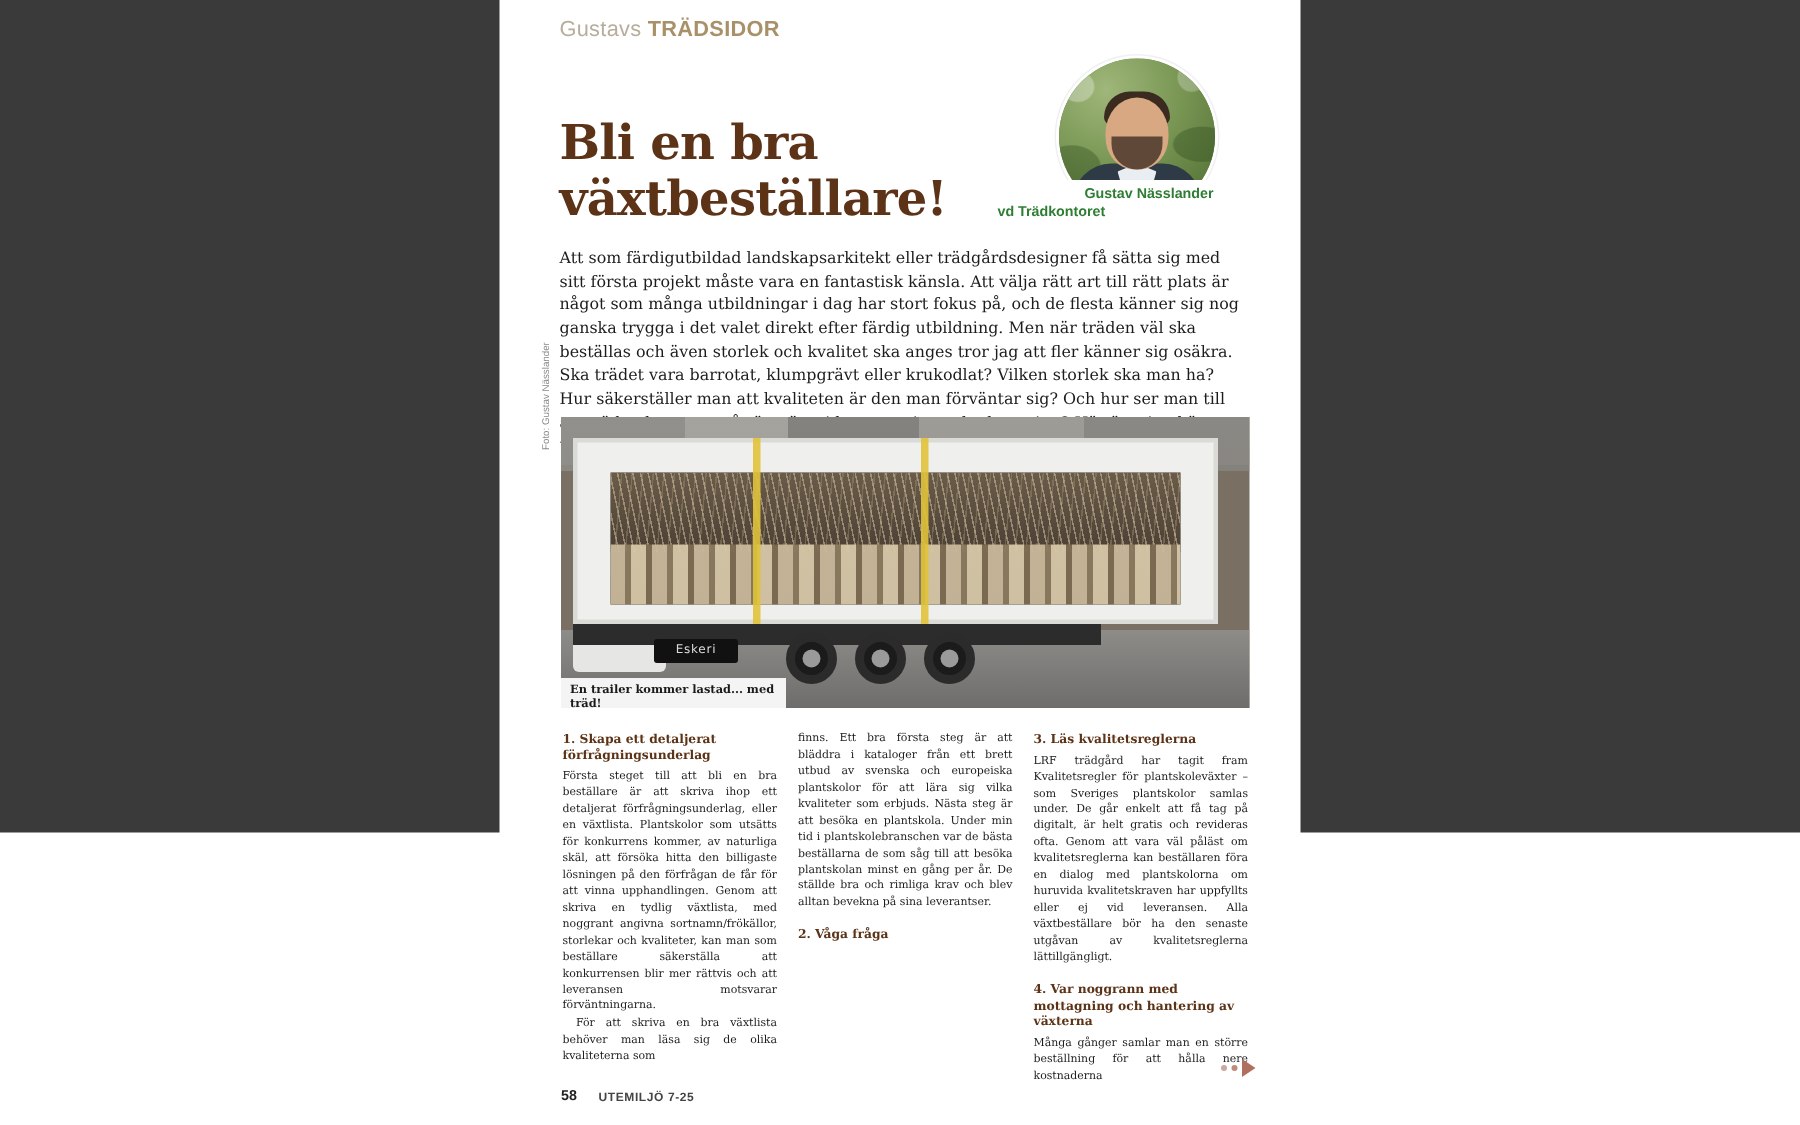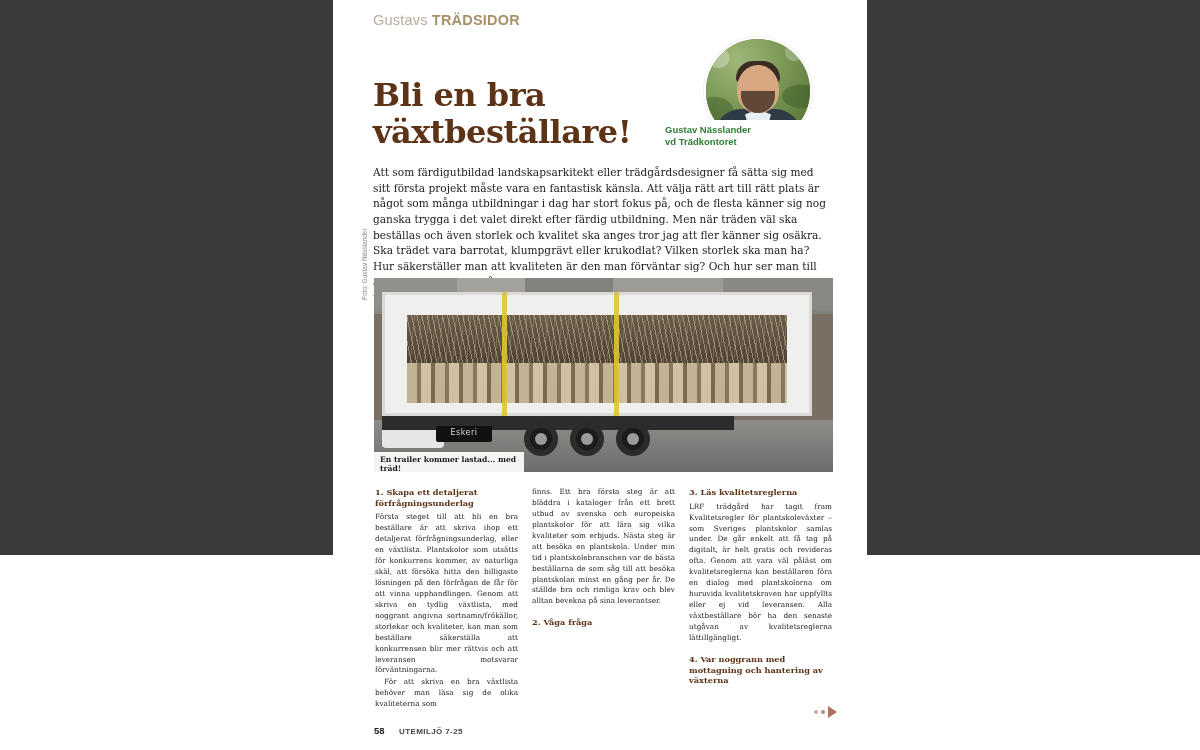--- a/index.html
+++ b/index.html
@@ -147,20 +147,21 @@
     width: 158px;
     background: #ffffff;
     padding: 4px 6px 5px 8px;
     box-sizing: border-box;
     line-height: 1.25;
   }
   .author-name {
     font-size: 9.5px;
     font-weight: 700;
     color: #2e7d32;
+    text-align: right;
   }
   .author-role {
     font-size: 9.5px;
     font-weight: 700;
     color: #2e7d32;
   }
 
   
   .intro {
     position: absolute;
@@ -477,20 +478,21 @@
 
       <div class="col">
         <p>finns. Ett bra första steg är att bläddra i kataloger från ett brett utbud av svenska och europeiska plantskolor för att lära sig vilka kvaliteter som erbjuds. Nästa steg är att besöka en plantskola. Under min tid i plantskolebranschen var de bästa beställarna de som såg till att besöka plantskolan minst en gång per år. De ställde bra och rimliga krav och blev alltan bevekna på sina leverantser.</p>
         <div class="sub spaced">2. Våga fråga</div>
       </div>
 
       <div class="col">
         <div class="sub">3. Läs kvalitetsreglerna</div>
         <p>LRF trädgård har tagit fram Kvalitetsregler för plantskoleväxter – som Sveriges plantskolor samlas under. De går enkelt att få tag på digitalt, är helt gratis och revideras ofta. Genom att vara väl påläst om kvalitetsreglerna kan beställaren föra en dialog med plantskolorna om huruvida kvalitetskraven har uppfyllts eller ej vid leveransen. Alla växtbeställare bör ha den senaste utgåvan av kvalitetsreglerna lättillgängligt.</p>
         <div class="sub spaced">4. Var noggrann med mottagning och hantering av växterna</div>
+        <p>Många gånger samlar man en större beställning för att hålla nere kostnaderna</p>
       </div>
 
     </div>
 
     <div class="folio">58</div>
     <div class="folio-mag">UTEMILJÖ 7-25</div>
     <div class="arrow">
       <span class="dot"></span>
       <span class="dot d2"></span>
       <span class="tri"></span>

